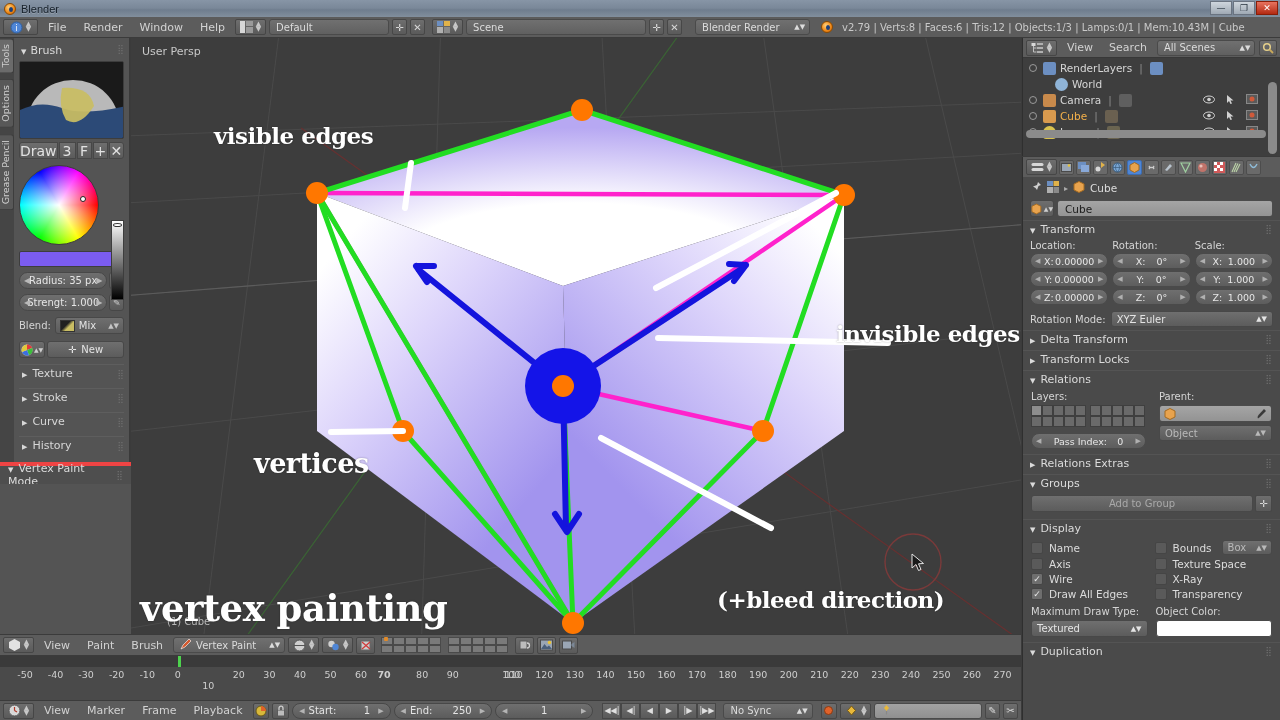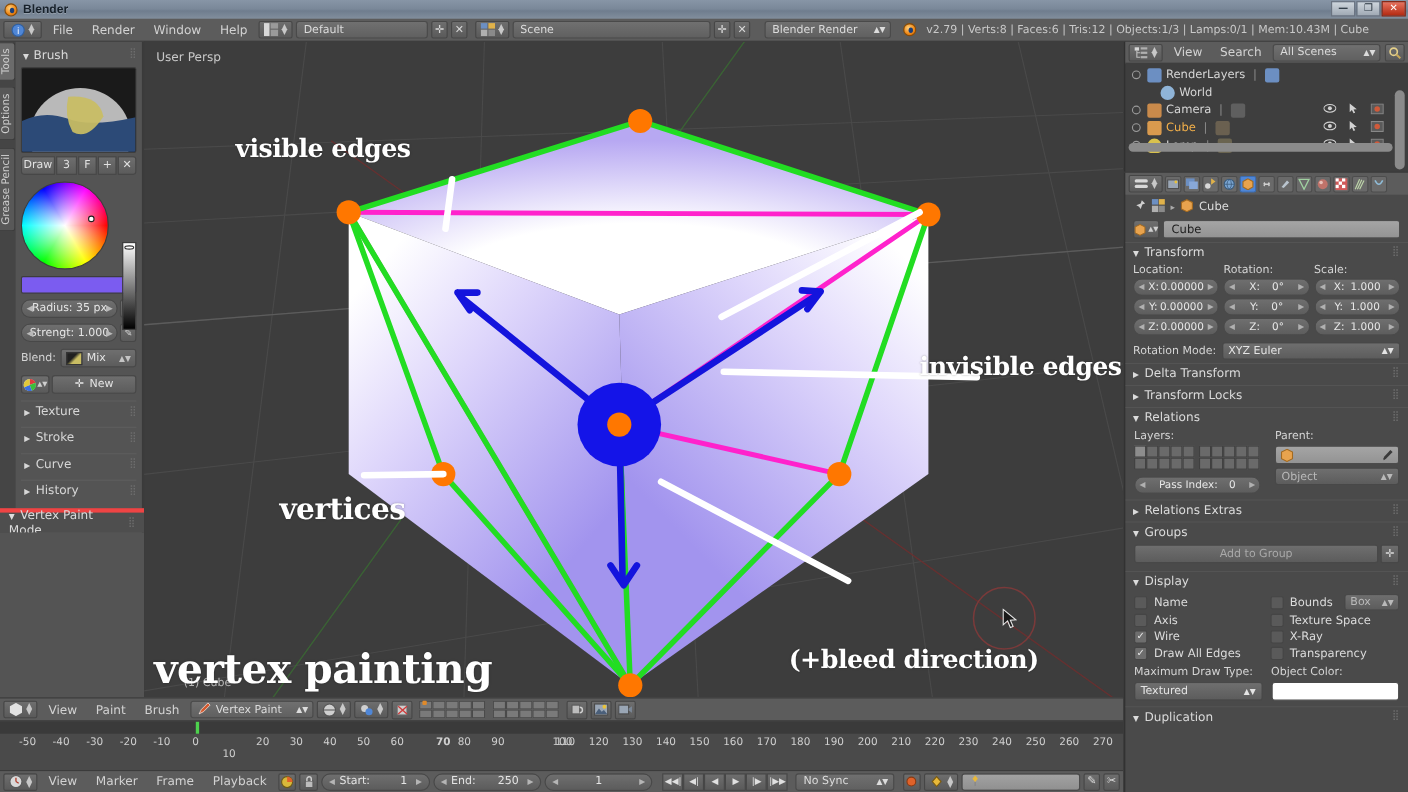--- a/index.html
+++ b/index.html
@@ -10,21 +10,21 @@
     background:#3b3b3b;
     color:#e0e0e0;
     -webkit-font-smoothing: antialiased;
   }
   #app { position:relative; width:1280px; height:720px; }
 
   
   .titlebar {
     position:absolute; left:0; top:0; width:1280px; height:18px;
     background: linear-gradient(180deg,#8795a6 0%, #7a8899 45%, #6f7d8e 55%, #84919f 100%);
-    display:flex; align-items:center; padding-left:4px;font-weight:bold;
+    display:flex; align-items:center; padding-left:4px;
   }
   .tb-icon { width:12px; height:12px; border-radius:50%;
     background: radial-gradient(circle at 40% 35%, #ffd27f 0%, #f08b1a 55%, #c25c05 100%);
     border:1px solid #8a4b03; margin-right:5px; position:relative; }
   .tb-icon::after { content:""; position:absolute; left:4px; top:3px; width:4px; height:5px;
     border-radius:50%; background:#1c3f7a; }
   .tb-title { font-size:11px; color:#17212b; font-family:"Liberation Sans",sans-serif; text-shadow:0 1px 0 rgba(255,255,255,.25);}
   .tb-btns { position:absolute; right:2px; top:1px; display:flex; gap:1px; }
   .tb-btn { width:22px; height:14px; border:1px solid #6a7380;
     background:linear-gradient(180deg,#cfd6dd,#9fa9b4); display:flex; align-items:center;
@@ -74,21 +74,21 @@
   }
   .panel-head { display:flex; align-items:flex-start; justify-content:space-between;
     color:#d9d9d9; font-size:11px; padding:2px 0 4px 2px;gap:24px; }
   .panel-head .tri { font-size:7px; margin-right:4px; }
   .grip { color:#6d6d6d; font-size:9px; letter-spacing:0px;}
   .brushprev { width:100%; height:78px; border:1px solid #3d3d3d; border-radius:2px;
     background:#2a2a2a; position:relative; overflow:hidden; }
   .brushrow { display:flex; margin-top:3px; gap:1px; }
   .brushrow > div { height:17px; background:linear-gradient(180deg,#6e6e6e,#5b5b5b);
     border:1px solid #474747; display:flex; align-items:center; justify-content:center;
-    color:#e2e2e2; font-size:10px; }
+    color:#e2e2e2; font-size:14px; }
   .bw-draw { flex:1; border-radius:3px 0 0 3px;}
   .bw-num { width:19px;}
   .bw-f { width:17px;}
   .bw-plus { width:17px;}
   .bw-x { width:17px; border-radius:0 3px 3px 0;}
   .colorwheel { width:80px; height:80px; border-radius:50%; margin-top:6px;
     background:
       radial-gradient(circle at 50% 50%, #ffffff 0%, rgba(255,255,255,0) 70%),
       conic-gradient(from 90deg, #ff0000, #ffff00, #00ff00, #00ffff, #0000ff, #ff00ff, #ff0000);
     position:relative; border:1px solid #3d3d3d;
@@ -623,21 +623,21 @@
         <div class="tick" style="left: 86.1px;">-30</div>
         <div class="tick" style="left: 116.65px;">-20</div>
         <div class="tick" style="left: 147.2px;">-10</div>
         <div class="tick" style="left: 177.75px;">0</div>
         <div class="tick" style="left: 208.3px; margin-top: 11px;">10</div>
         <div class="tick" style="left: 238.85px;">20</div>
         <div class="tick" style="left: 269.4px;">30</div>
         <div class="tick" style="left: 299.95px;">40</div>
         <div class="tick" style="left: 330.5px;">50</div>
         <div class="tick" style="left: 361.05px;">60</div>
-        <div class="tick" style="left: 403px; font-weight: bold;">70</div>
+        <div class="tick" style="left: 384px; font-weight: bold;">70</div>
         <div class="tick" style="left: 422.15px;">80</div>
         <div class="tick" style="left: 452.7px;">90</div>
         <div class="tick" style="left: 483.25px; margin-left: 28px;">100</div>
         <div class="tick" style="left: 513.8px;">110</div>
         <div class="tick" style="left: 544.35px;">120</div>
         <div class="tick" style="left: 574.9px;">130</div>
         <div class="tick" style="left: 605.45px;">140</div>
         <div class="tick" style="left: 636px;">150</div>
         <div class="tick" style="left: 666.55px;">160</div>
         <div class="tick" style="left: 697.1px;">170</div>

